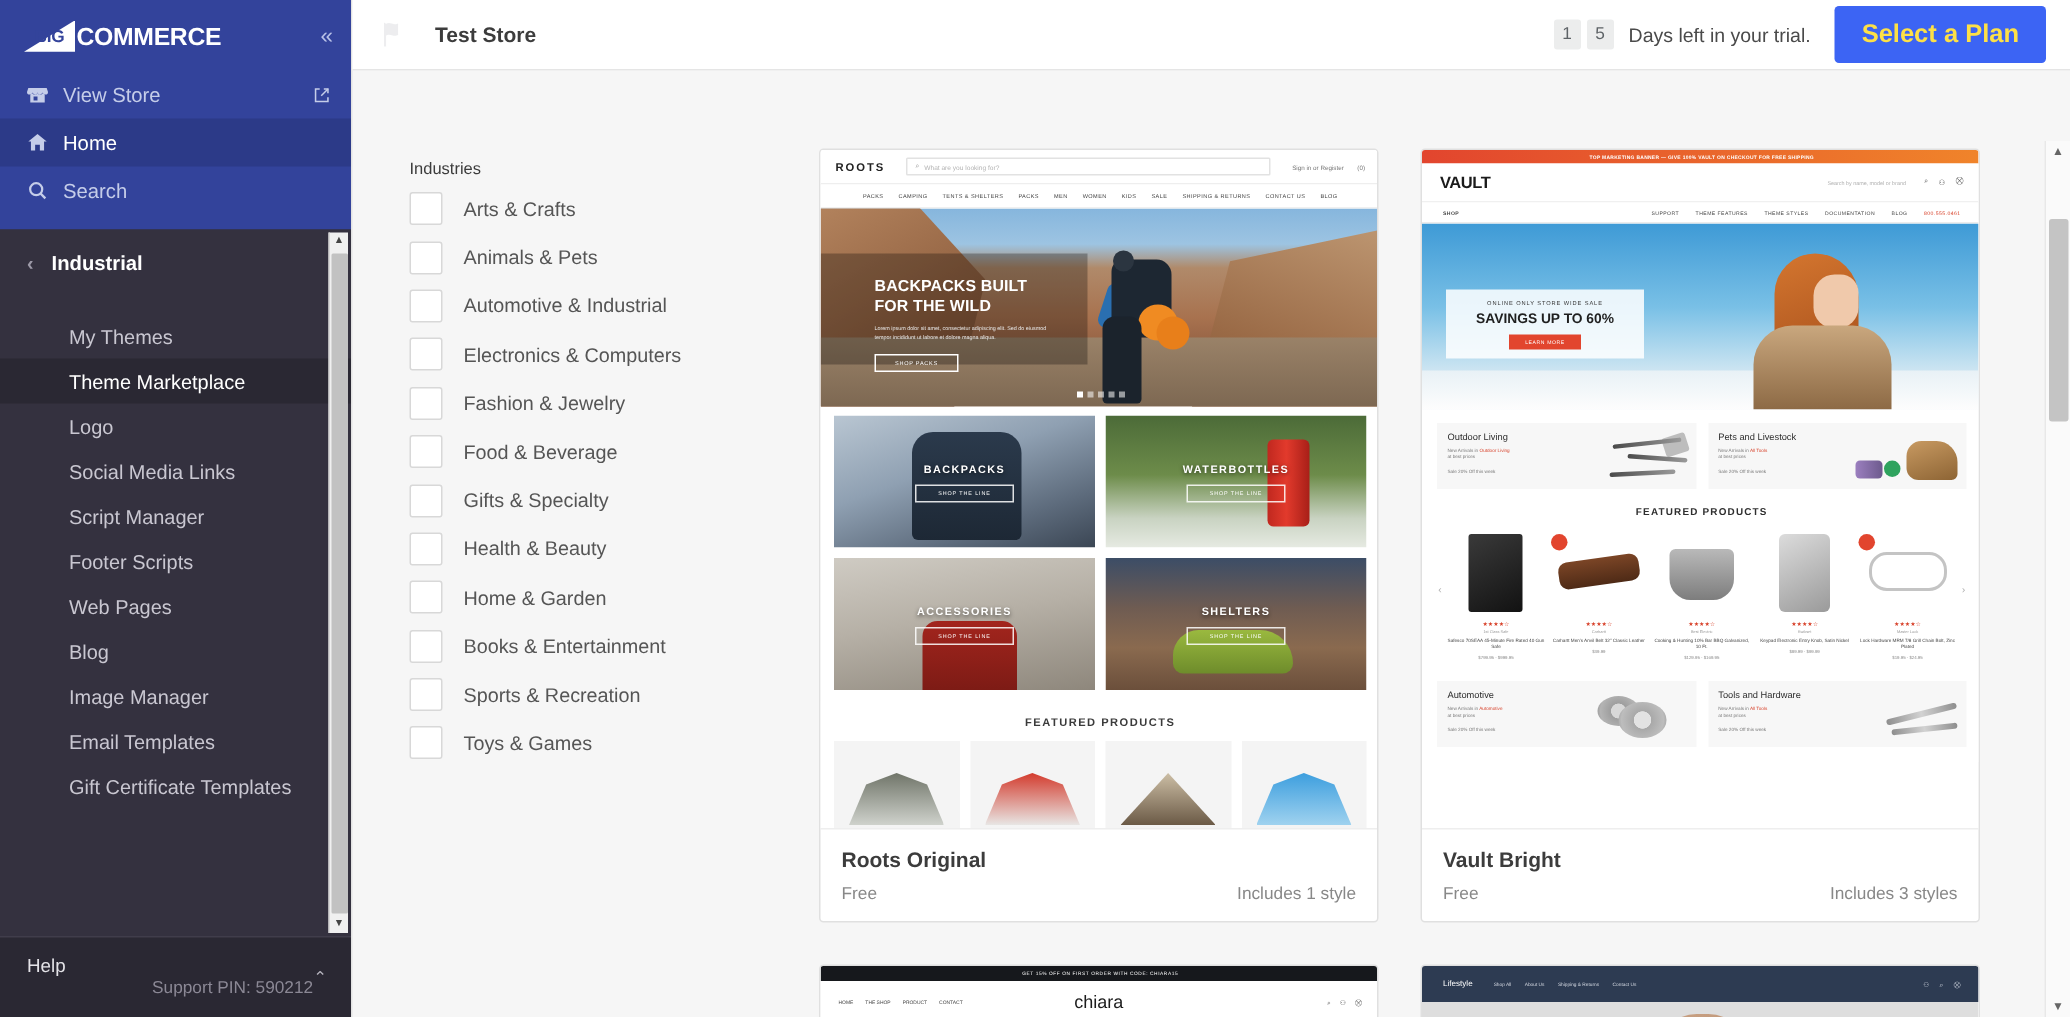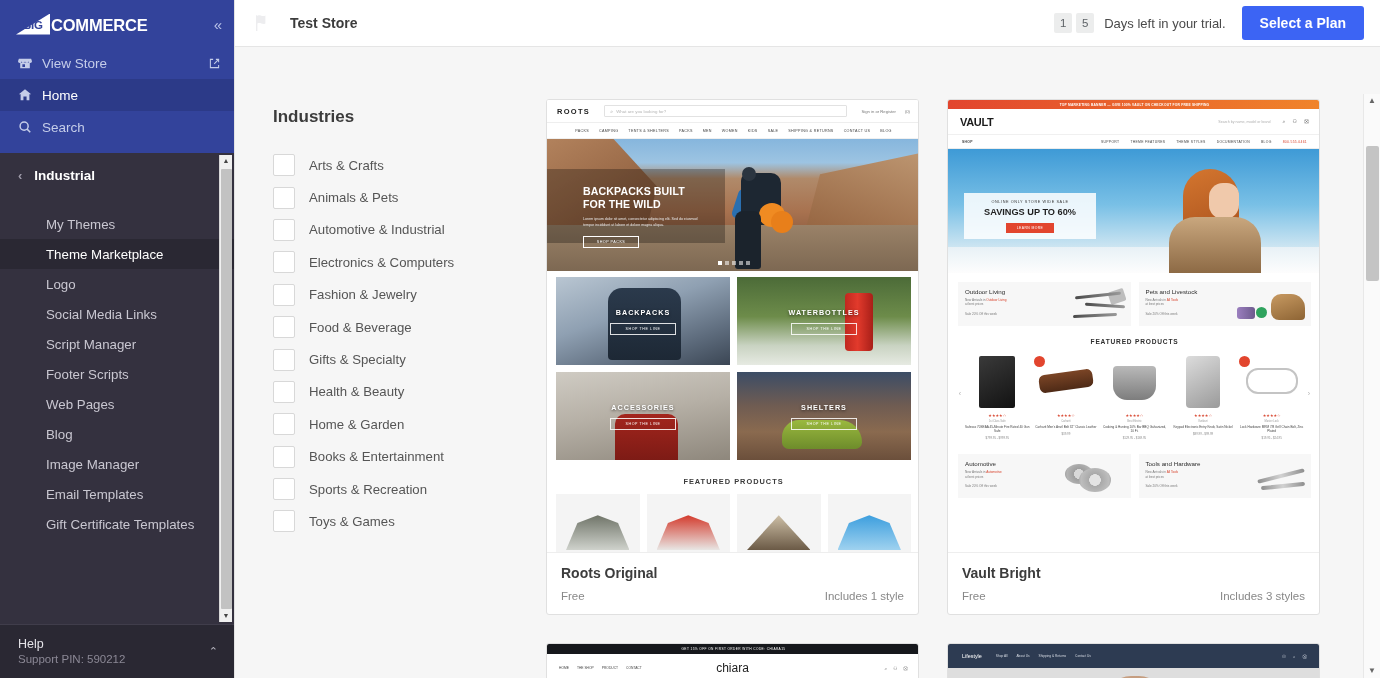--- a/index.html
+++ b/index.html
@@ -84,21 +84,21 @@
     position: absolute; left: 0; right: 0; top: 2px; height: 440px;
     background: #c2c2c2; border-radius: 1px;
   }
 
   .sb-help {
     background: #2a2833; height: 54px; border-top: 1px solid #403d4b;
     display: flex; align-items: center; padding: 0 16px 0 18px; cursor: pointer;
   }
   .sb-help .txt { flex: 1; }
   .sb-help .h1 { color: #e4e3e8; font-size: 12.5px; line-height: 16px; }
-  .sb-help .h2 { color: #8b8895; font-size: 11.5px; line-height: 15px; }
+  .sb-help .h2 { color: #8b8895; font-size: 11.5px; line-height: 15px; text-align: right; }
   .sb-help .caret { color: #b5b3bd; font-size: 11px; }
 
   
   .main {
     flex: 1; height: 678px; background: #f6f6f6;
     display: flex; flex-direction: column; position: relative;
     border-left: 1px solid #e3e3e3;
   }
   .topbar {
     height: 47px; background: #fff; border-bottom: 1px solid #e5e5e5;
@@ -108,27 +108,27 @@
   .store-title { font-size: 14px; font-weight: bold; color: #3c3c3c; margin-left: 11px; }
   .top-right { margin-left: auto; display: flex; align-items: center; }
   .digits { display: flex; gap: 4px; margin-right: 10px; }
   .digit {
     width: 18px; height: 20px; background: #eceded; border-radius: 2px;
     display: flex; align-items: center; justify-content: center;
     font-size: 11.5px; color: #5e6367;
   }
   .trial-text { font-size: 13px; color: #4a4a4a; margin-right: 16px; }
   .plan-btn {
-    background: #3c64f4; color: #ffffff; font-size: 14px; font-weight: bold;
+    background: #3c64f4; color: #fde047; font-size: 17px; font-weight: bold;
     border: none; border-radius: 3px; padding: 9px 18px; cursor: pointer;
   }
 
   .body-area { flex: 1; display: flex; overflow: hidden; position: relative; }
   .filters { width: 272px; flex: 0 0 272px; padding: 60px 0 0 38px; }
-  .filters h2 { font-size: 17px; color: #3c3c3c; font-weight: bold; margin-bottom: 22px; }
+  .filters h2 { font-size: 11px; color: #3c3c3c; font-weight: normal; margin-bottom: 4px; }
   .fil-row {
     display: flex; align-items: center; height: 32.4px; cursor: pointer;
   }
   .cbox {
     width: 22px; height: 22px; border: 1px solid #d8d8d8; background: #fff;
     border-radius: 2px; flex: 0 0 22px;
   }
   .fil-label { font-size: 13.2px; color: #555; margin-left: 14px; }
 
   .grid-wrap { flex: 1; overflow: hidden; padding: 52px 0 0 0; position: relative; }

